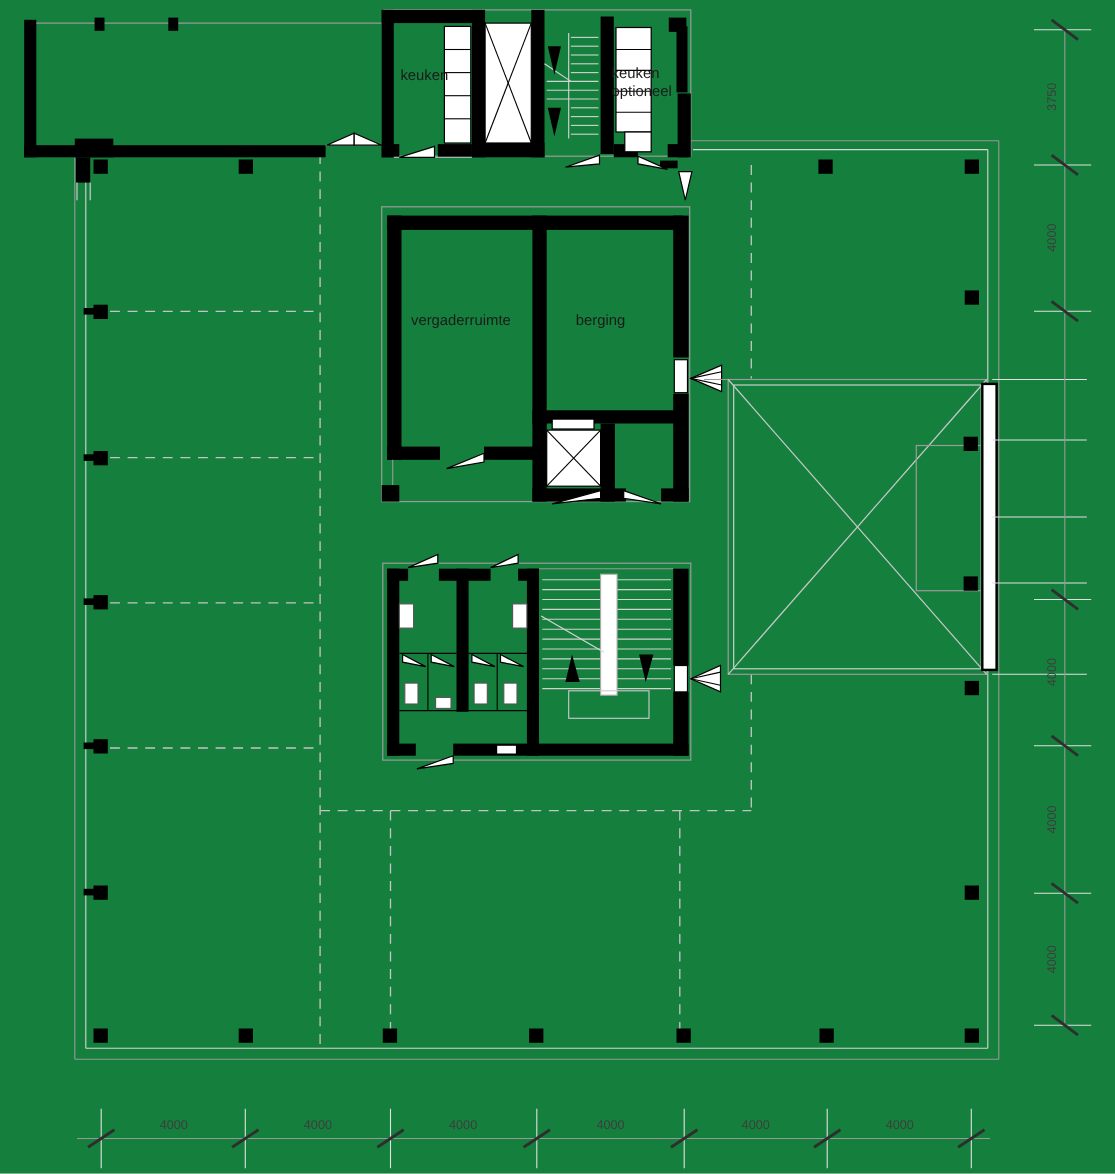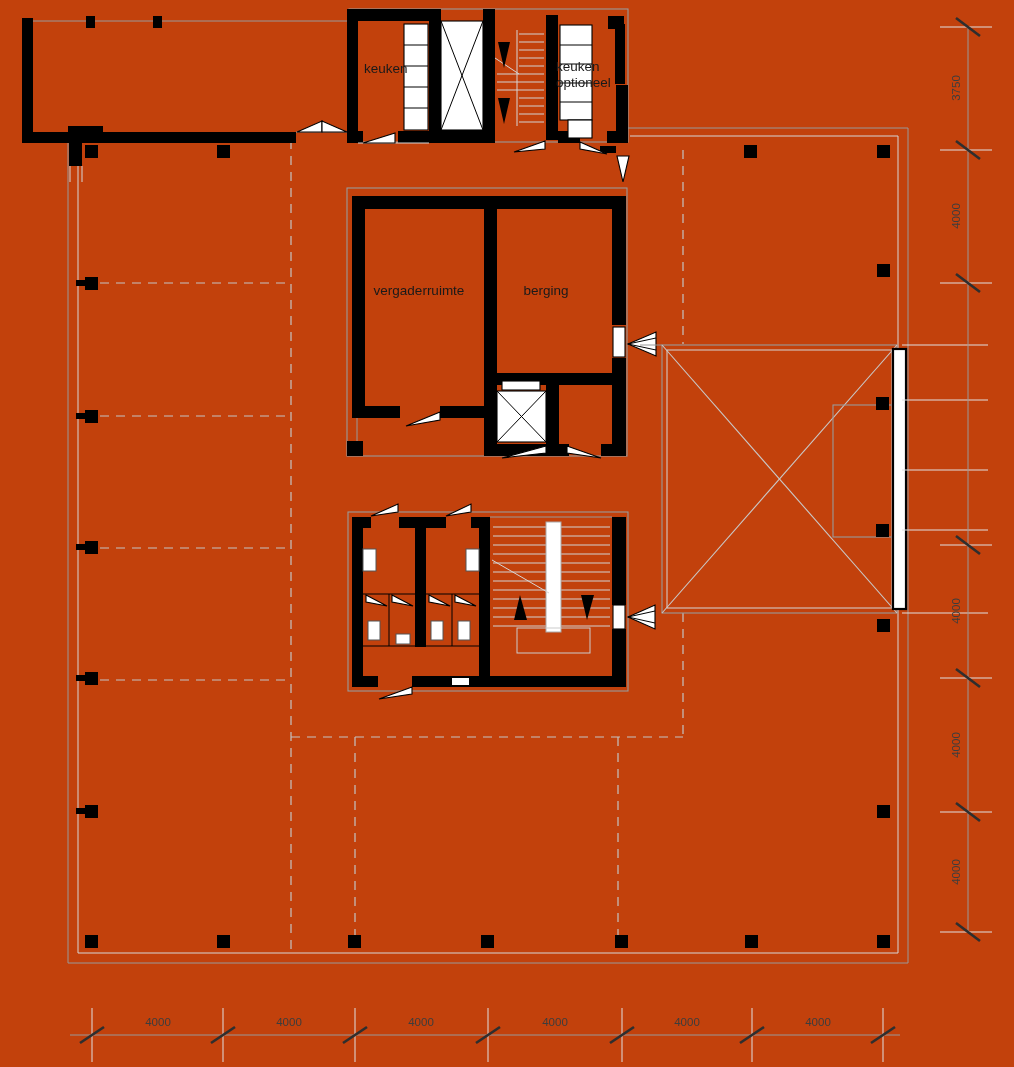--- a/index.html
+++ b/index.html
@@ -1,16 +1,16 @@
 <!DOCTYPE html>
 <html style="--text: #1a1a1a; --dim-text: #3d3d3d;"><head>
 <meta charset="utf-8">
 <style>
   html,body{margin:0;padding:0;background:#ffffff;}
-  .canvas{width:1014px;height:1067px;position:relative;background:#c2410c;
+  .canvas{width:1014px;height:1067px;position:relative;background:#15803d;
           font-family:"Liberation Sans", sans-serif;}
   svg{display:block;}
   text{font-family:"Liberation Sans", sans-serif;}
   .room-label{font-size:13.5px;fill:var(--text,#1a1a1a);}
   .dim-label{font-size:11.5px;fill:var(--dim-text,#3d3d3d);}
   .wall{fill:#000;stroke:none;}
   .outline{fill:none;stroke:#9a9a9a;stroke-width:1.1;}
   .faintline{stroke:#d6d6d6;stroke-width:1;fill:none;}
   .tread{stroke:#d2d2d2;stroke-width:1;fill:none;}
   .dashline{stroke:#c4c4c4;stroke-width:1.2;fill:none;stroke-dasharray:9 7;}

